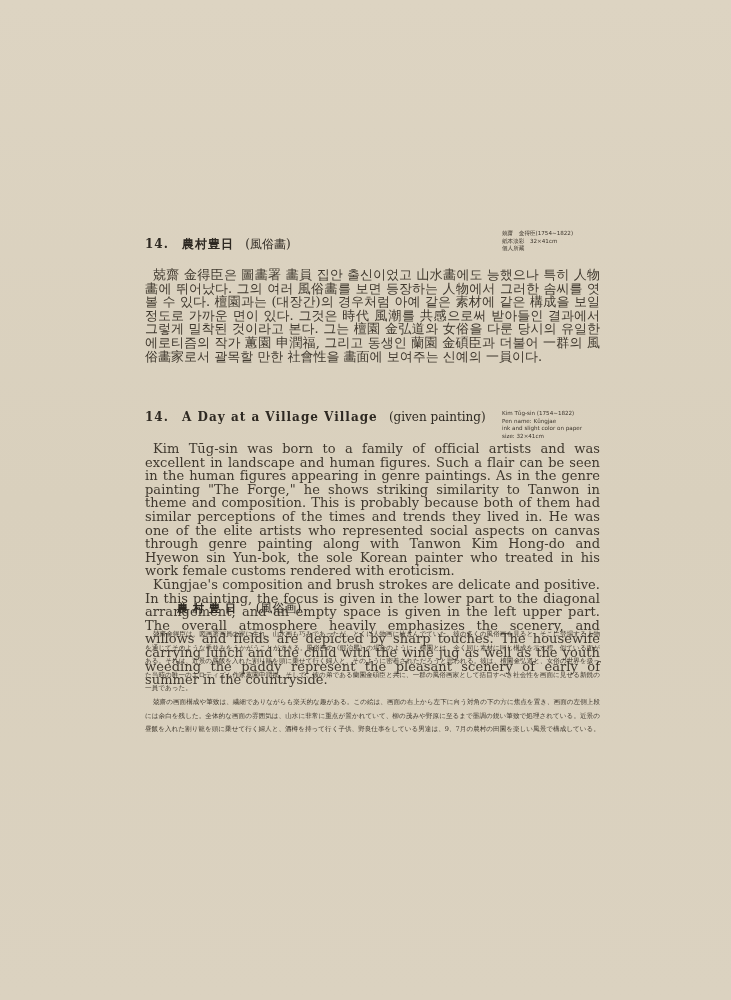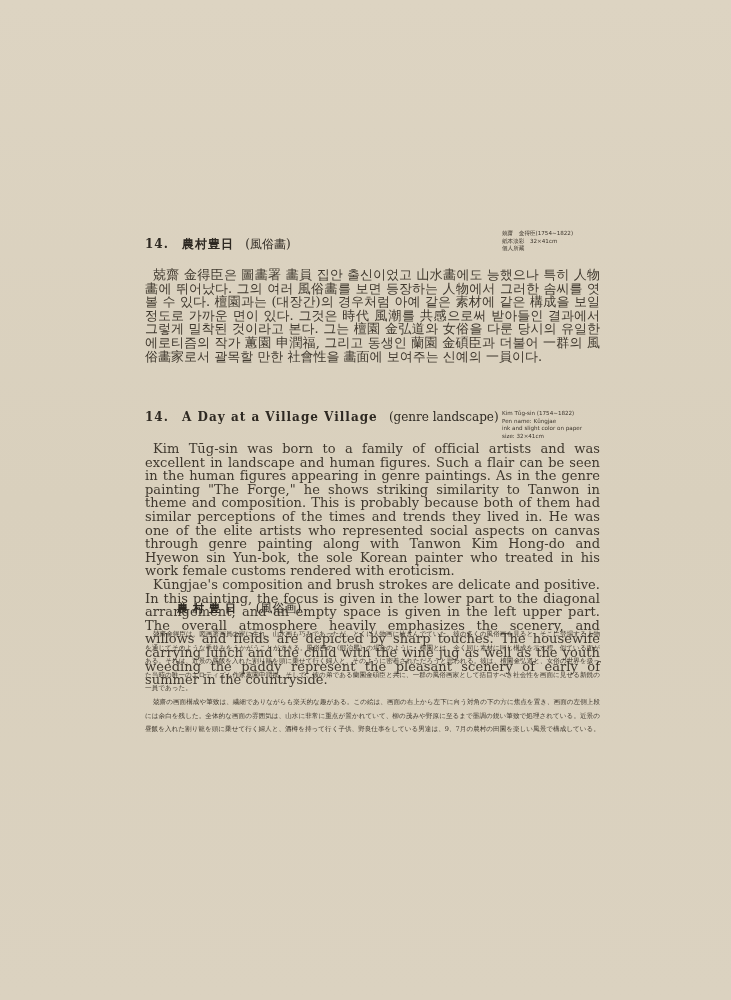--- a/index.html
+++ b/index.html
@@ -54,21 +54,21 @@
   <div class="body">
     <p class="indent">兢齋 金得臣은 圖畵署 畵員 집안 출신이었고 山水畵에도 능했으나 특히 人物畵에 뛰어났다. 그의 여러 風俗畵를 보면 등장하는 人物에서 그러한 솜씨를 엿볼 수 있다. 檀園과는 (대장간)의 경우처럼 아예 같은 素材에 같은 構成을 보일 정도로 가까운 면이 있다. 그것은 時代 風潮를 共感으로써 받아들인 결과에서 그렇게 밀착된 것이라고 본다. 그는 檀園 金弘道와 女俗을 다룬 당시의 유일한 에로티즘의 작가 蕙園 申潤福, 그리고 동생인 蘭園 金碩臣과 더불어 一群의 風俗畵家로서 괄목할 만한 社會性을 畵面에 보여주는 신예의 一員이다.</p>
   </div>
 </div>
 
 <div class="section en" style="top:402px;">
   <div class="head">
     <div class="title">
       <span class="num">14.</span>
       <span>A Day at a Village Village</span>
-      <span class="genre">(genre landscape)</span>
+      <span class="genre">(given painting)</span>
     </div>
     <div class="meta" style="top:8px;">
       <div>Kim Tūg-sin (1754~1822)</div>
       <div>Pen name: Kūngjae</div>
       <div>ink and slight color on paper</div>
       <div>size: 32×41cm</div>
     </div>
   </div>
   <div class="body">
     <p class="indent">Kim Tūg-sin was born to a family of official artists and was excellent in landscape and human figures. Such a flair can be seen in the human figures appearing in genre paintings. As in the genre painting "The Forge," he shows striking similarity to Tanwon in theme and composition. This is probably because both of them had similar perceptions of the times and trends they lived in. He was one of the elite artists who represented social aspects on canvas through genre painting along with Tanwon Kim Hong-do and Hyewon sin Yun-bok, the sole Korean painter who treated in his work female customs rendered with eroticism.</p>

